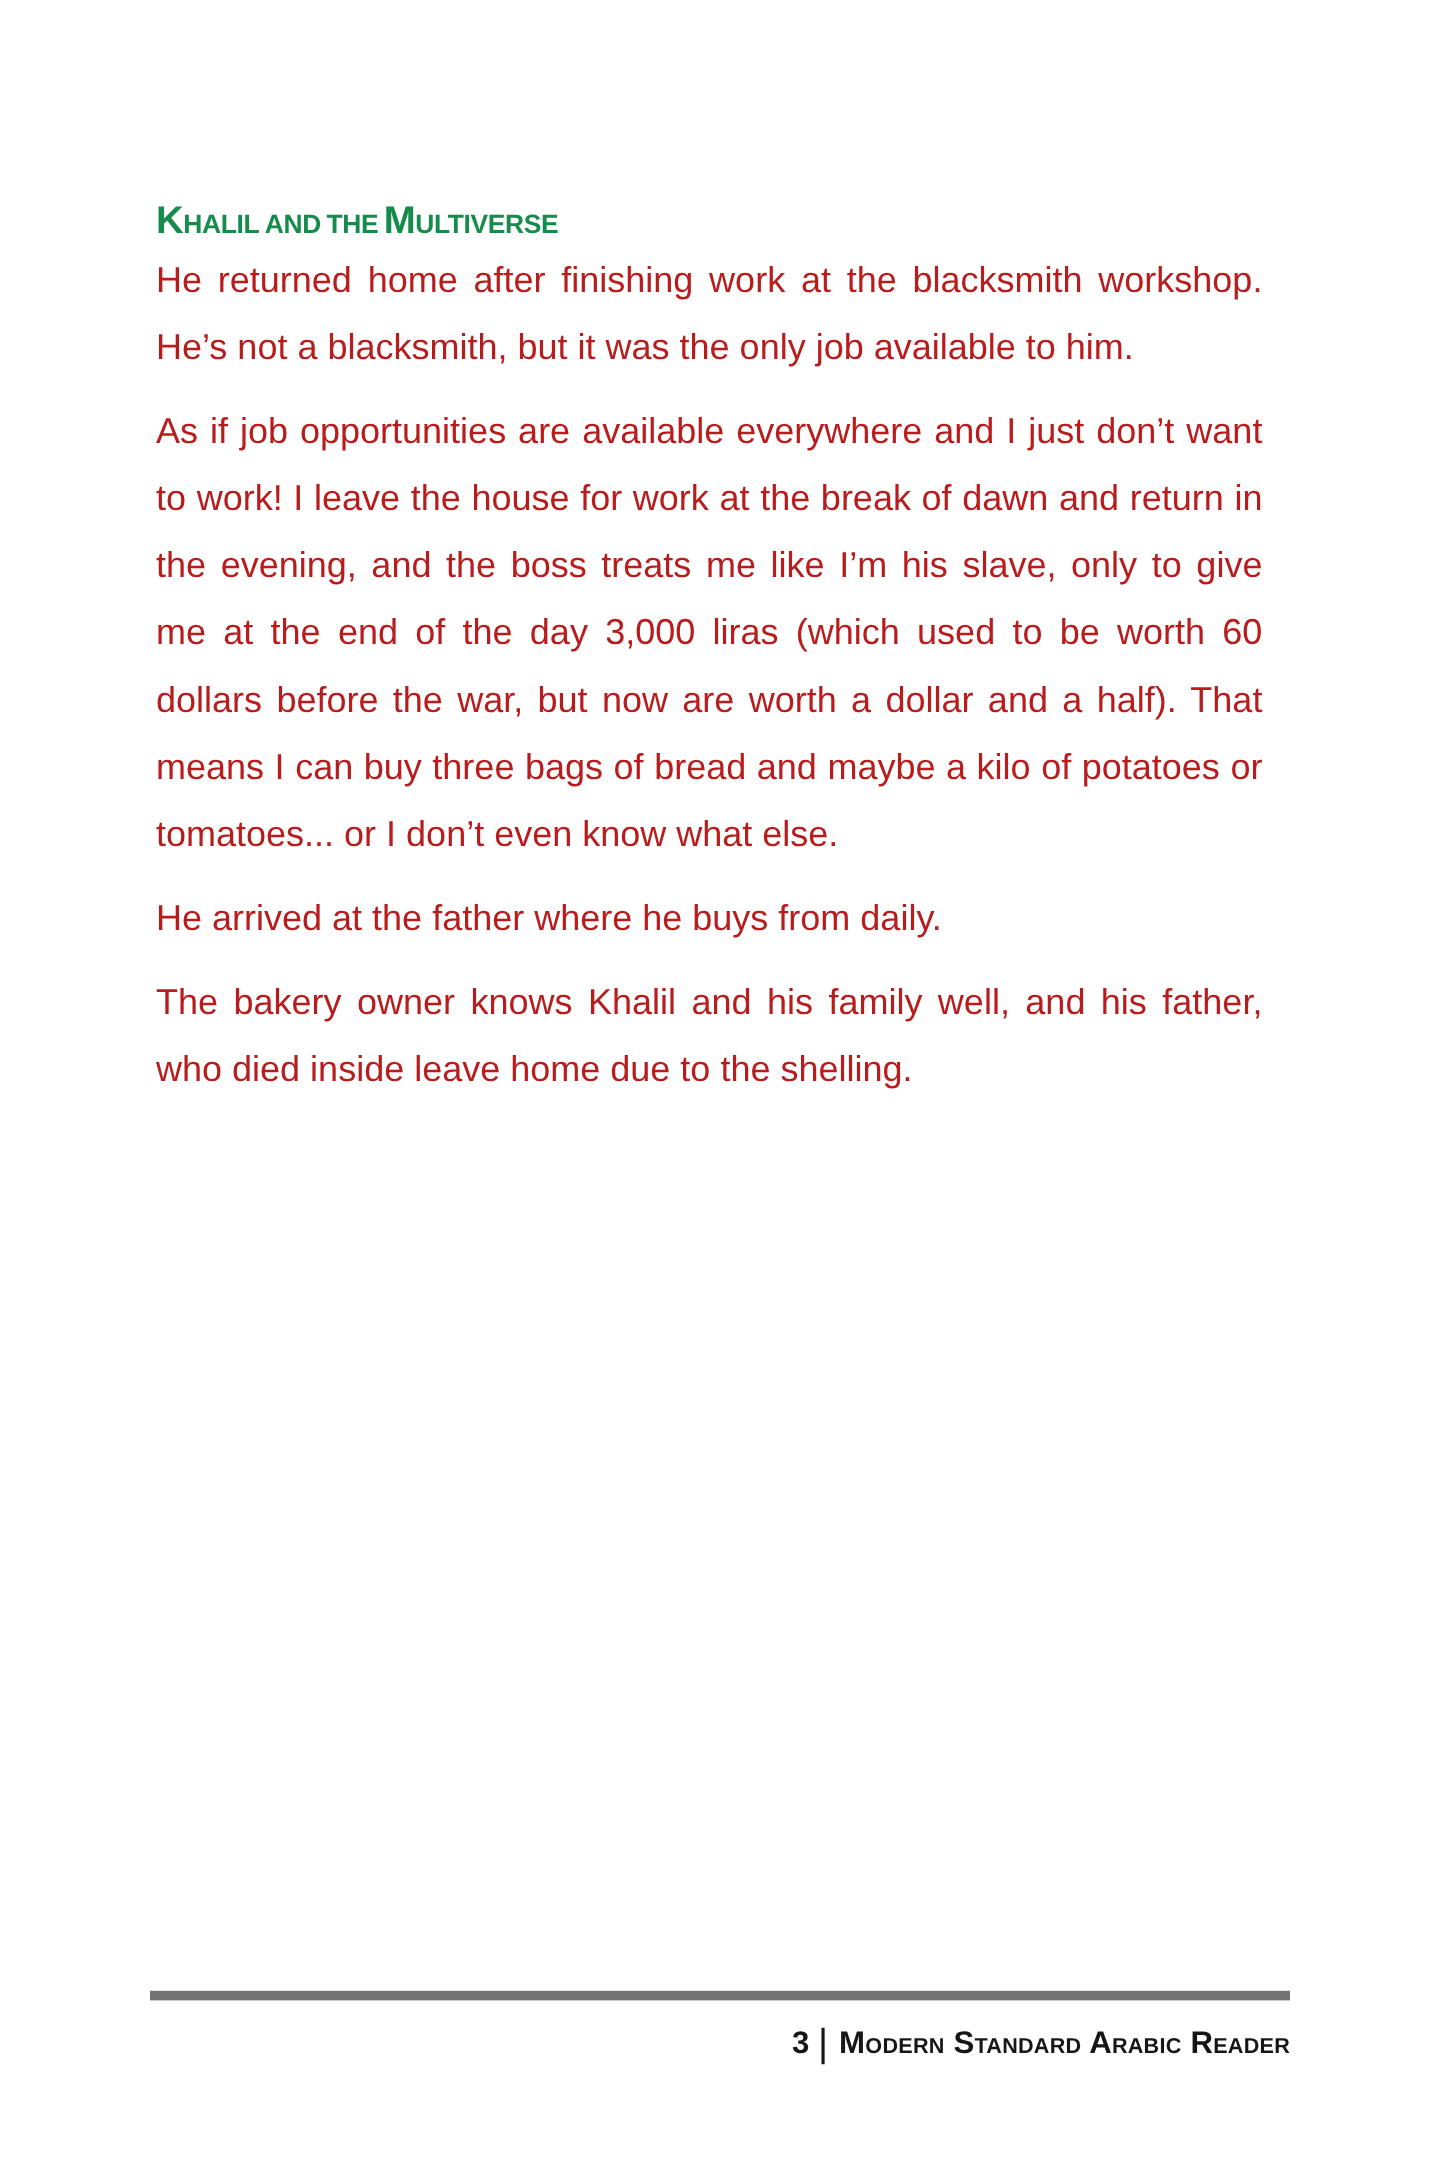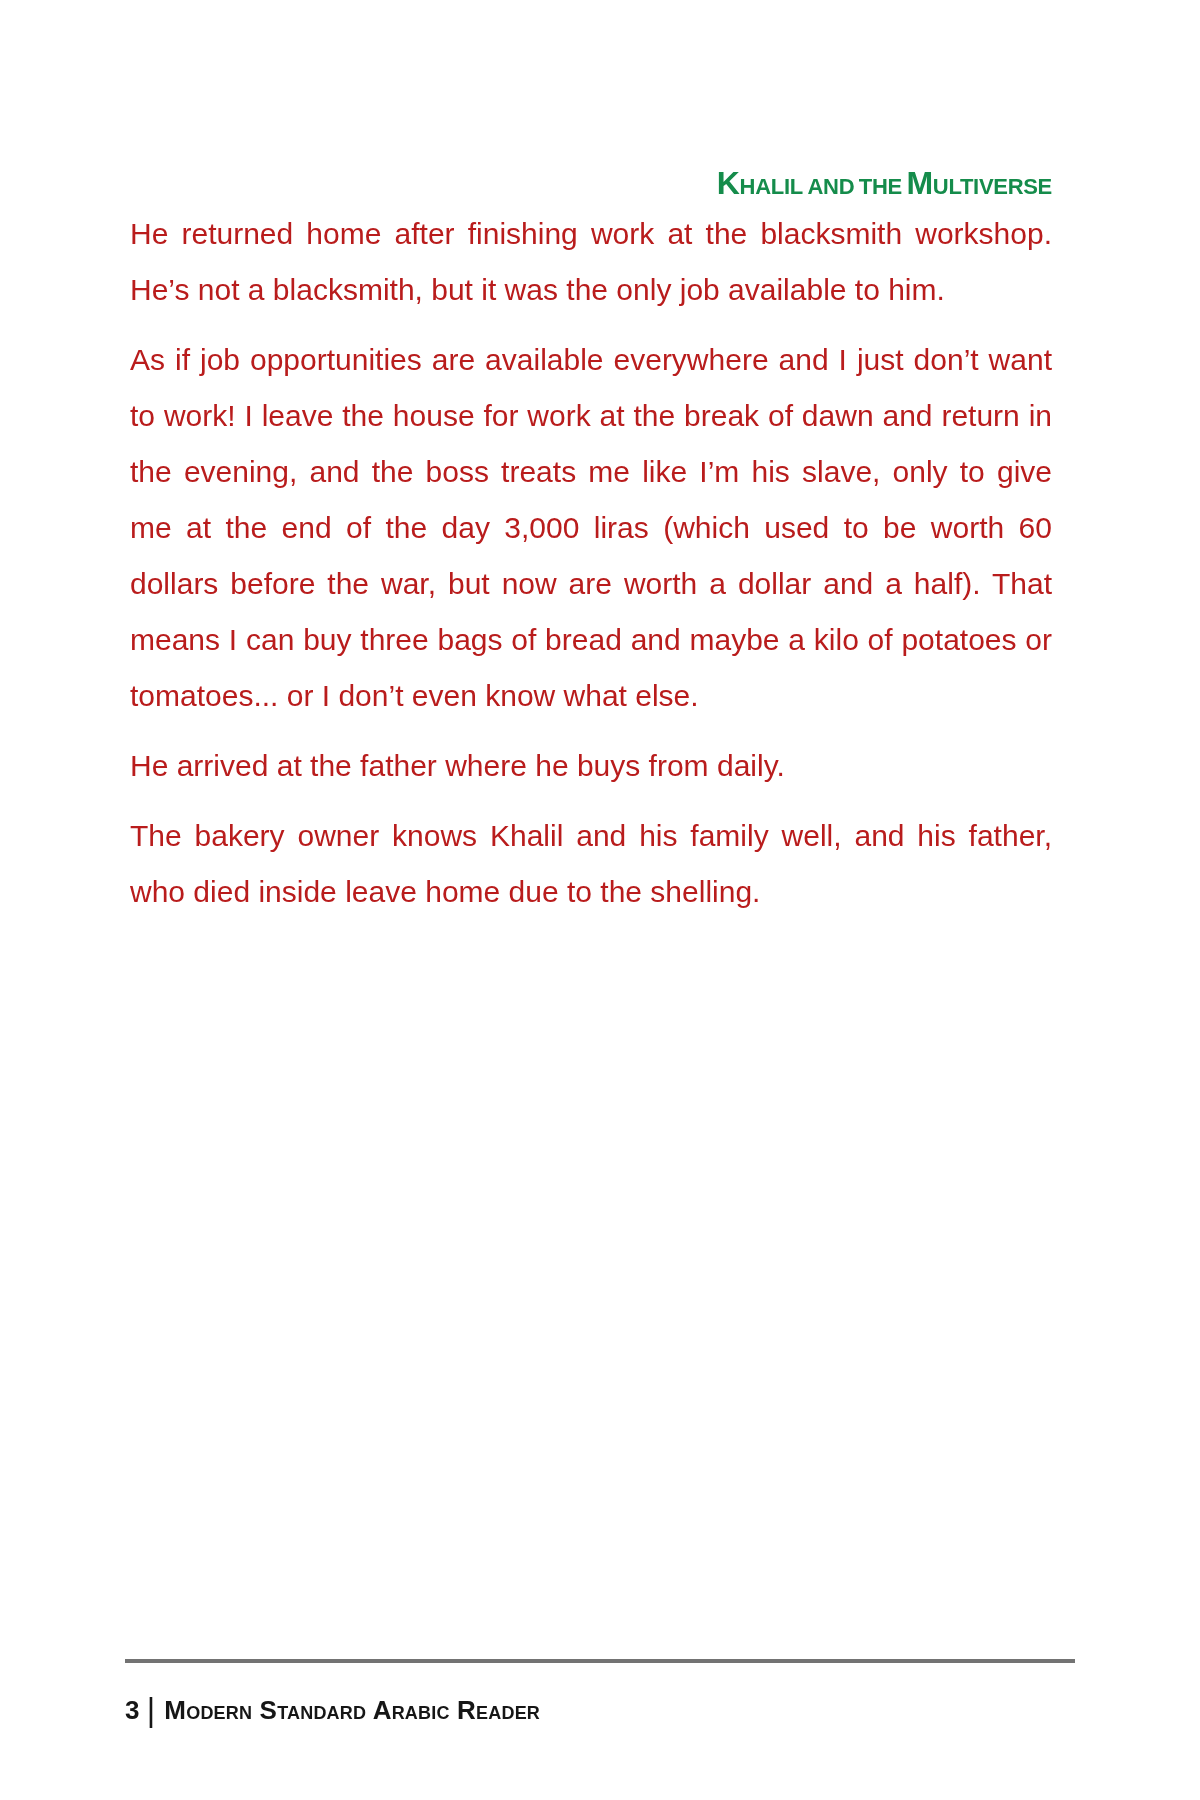--- a/index.html
+++ b/index.html
@@ -13,21 +13,21 @@
     height: 1800px;
     background: #ffffff;
     overflow: hidden;
     font-family: "Liberation Sans", sans-serif;
   }
   .doc-title {
     position: absolute;
     top: 146px;
     left: 130px;
     width: 922px;
-    text-align: right;
+    text-align: left;
     font-family: "Liberation Sans", sans-serif;
     font-size: 32px;
     font-weight: 700;
     font-variant: small-caps;
     letter-spacing: -0.3px;
     word-spacing: -4px;
     color: #158C4B;
     line-height: 1;
   }
   .body-text {
@@ -41,23 +41,23 @@
     text-align: justify;
   }
   .body-text p {
     margin: 0 0 14px 0;
   }
   .footer {
     position: absolute;
     top: 1659px;
     left: 125px;
     width: 950px;
-    border-top: 4px solid #737373;
-    padding-top: 28px;
-    text-align: left;
+    border-top: 8px solid #737373;
+    padding-top: 16px;
+    text-align: right;
     color: #161616;
     font-variant: small-caps;
     font-weight: 600;
     font-size: 26px;
     letter-spacing: 0.2px;
     line-height: 1.1;
   }
   .footer .page-num {
     margin-right: 7px;
   }

